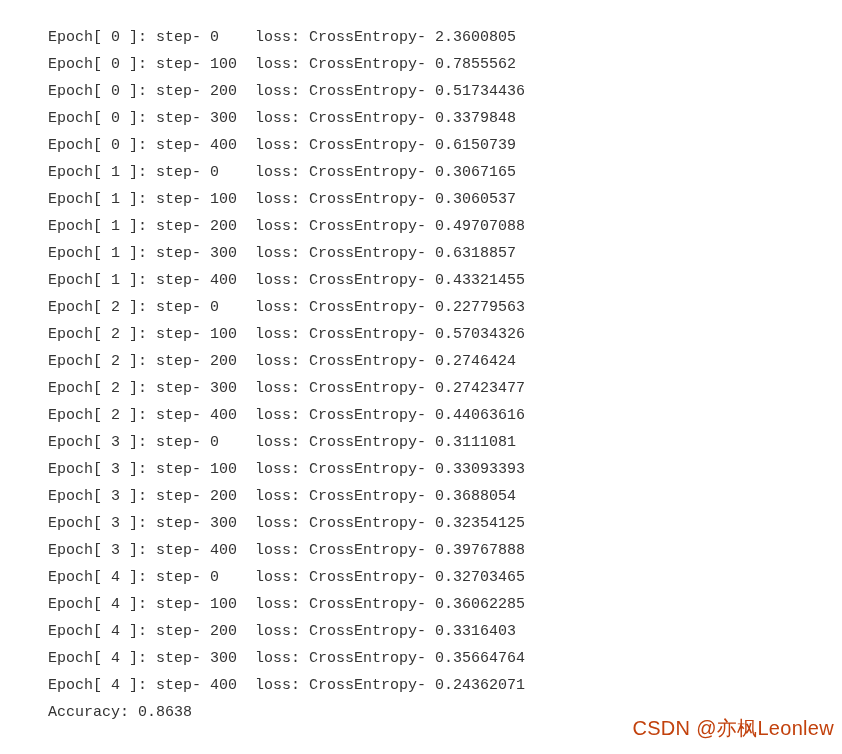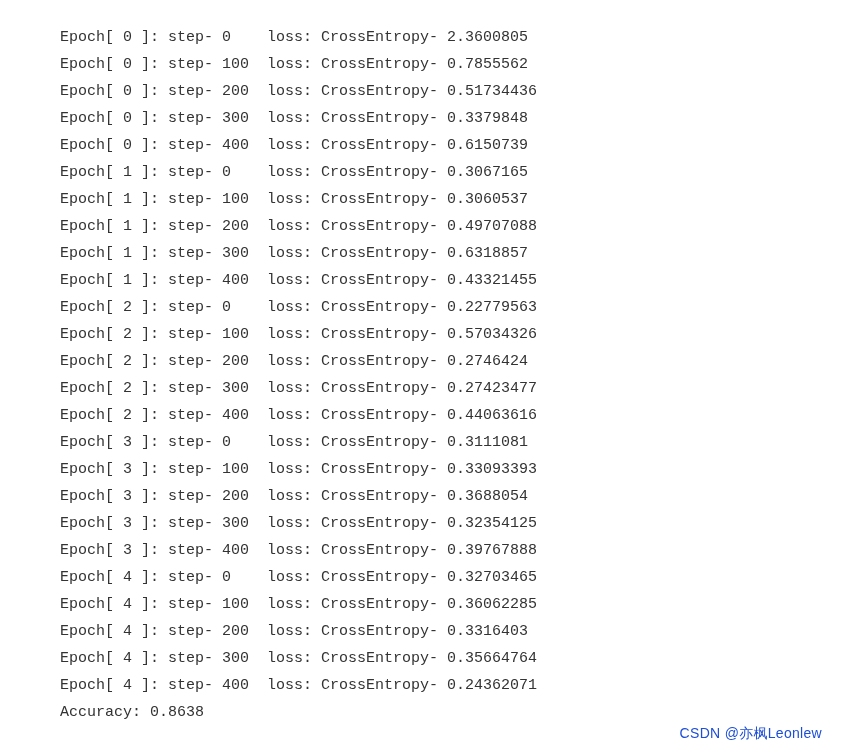--- a/index.html
+++ b/index.html
@@ -10,29 +10,28 @@
       color: #333;
       background: #fff;
       position: relative;
       width: 842px;
       height: 754px;
       box-sizing: border-box;
       line-height: 1.8;
     }
     .log-output {
       white-space: pre;
-      margin-left: 12px;
     }
     .watermark {
       position: absolute;
-      right: 20px;
+      right: 8px;
       bottom: 8px;
       font-family: Arial, sans-serif;
-      font-size: 14px;
-      color: #1d4ed8;
+      font-size: 20px;
+      color: #c2410c;
       letter-spacing: 0.3px;
     }
   </style>
 </head>
 <body>
 
 <div class="log-output">Epoch[ 0 ]: step- 0    loss: CrossEntropy- 2.3600805
 Epoch[ 0 ]: step- 100  loss: CrossEntropy- 0.7855562
 Epoch[ 0 ]: step- 200  loss: CrossEntropy- 0.51734436
 Epoch[ 0 ]: step- 300  loss: CrossEntropy- 0.3379848

